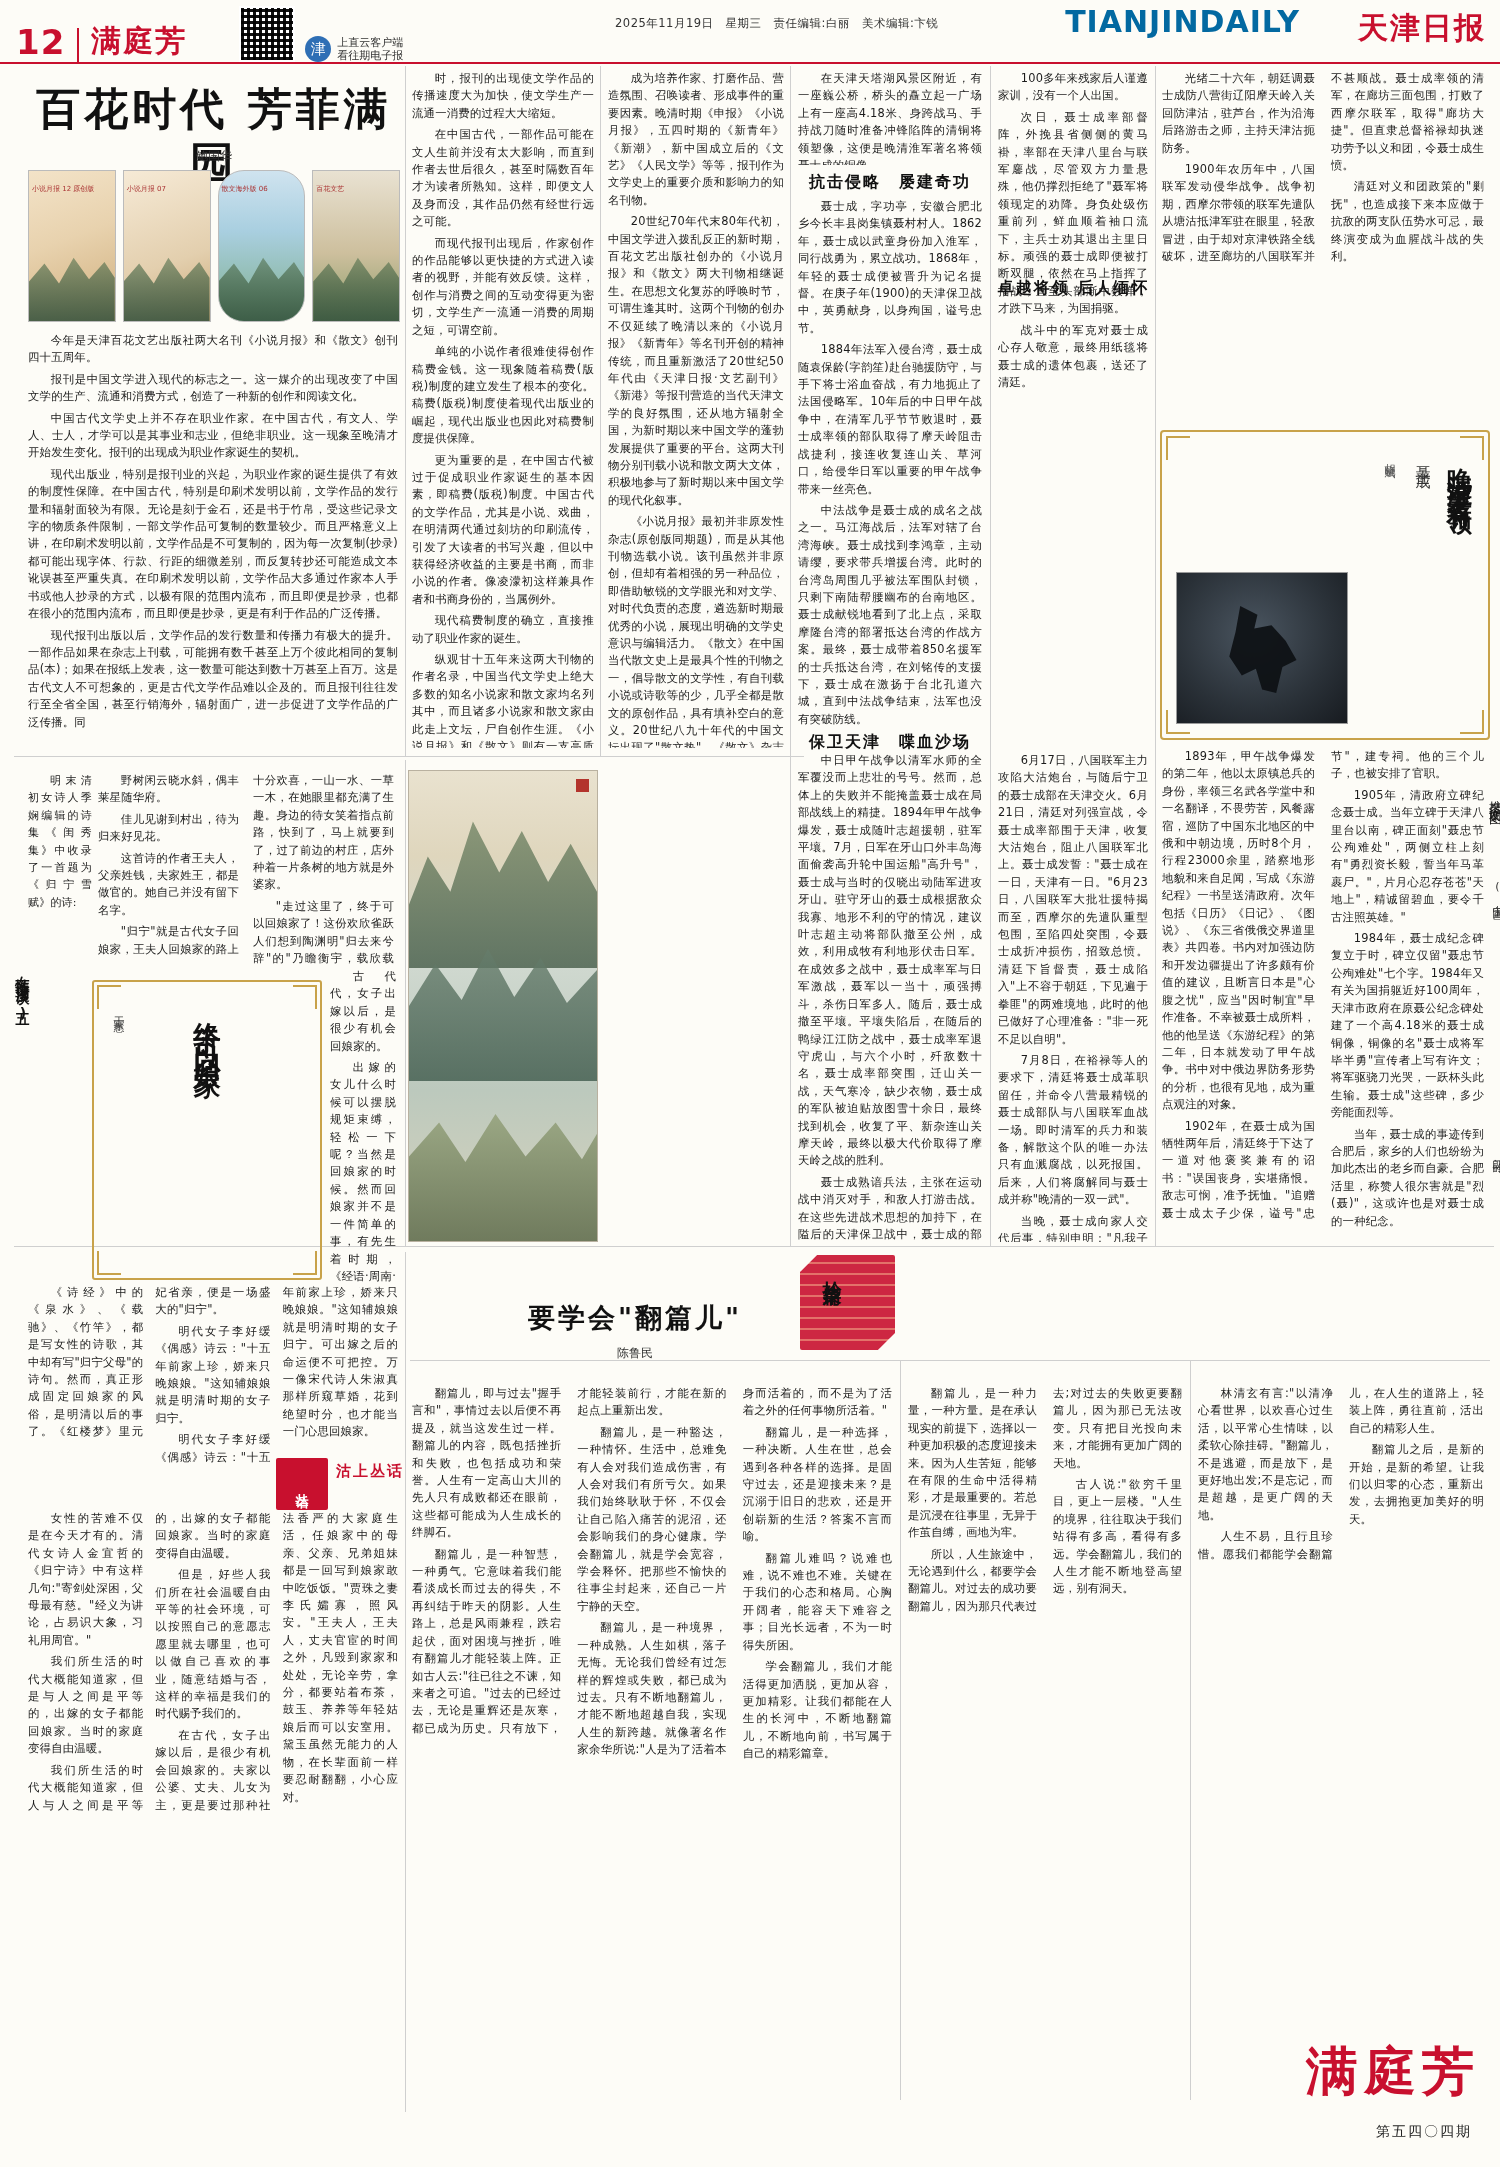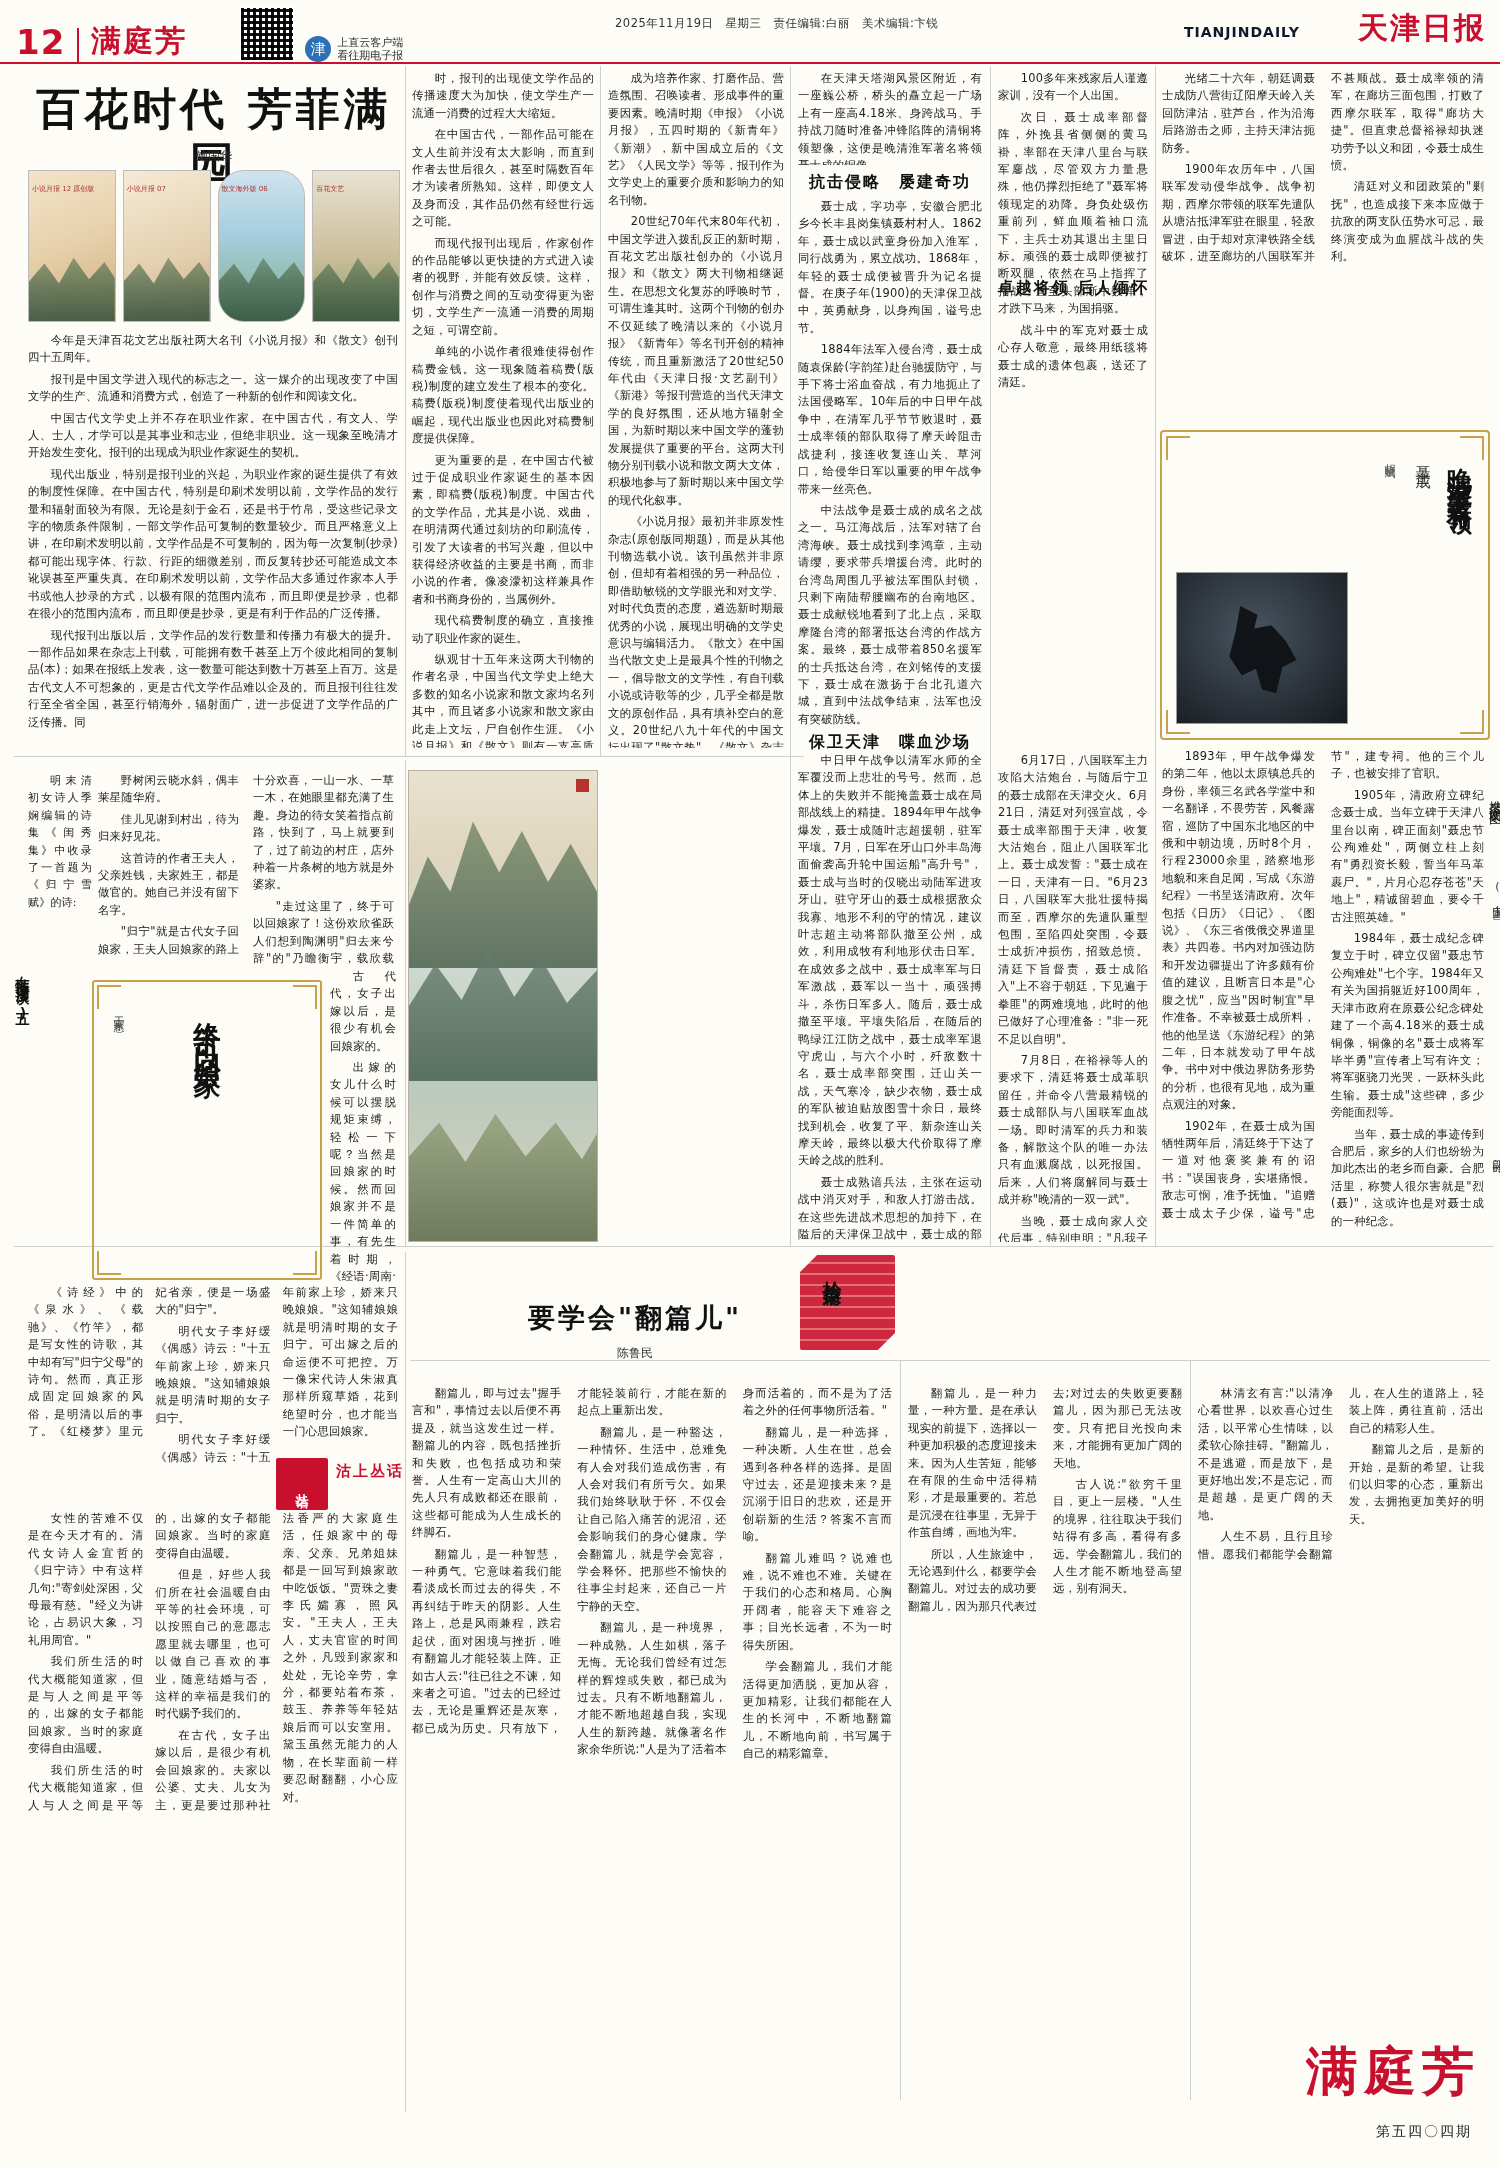--- a/index.html
+++ b/index.html
@@ -44,22 +44,22 @@
     background:#2f6fb5;color:#fff;font-size:15px;
     display:flex;align-items:center;justify-content:center;
     margin-right:6px;
   }
   .app-lines{font-size:11px;line-height:13px;color:#333;}
   .mast-mid{
     position:absolute;left:615px;top:16px;
     font-size:11.5px;color:#333;letter-spacing:.5px;
   }
   .mast-logo-en{
-    position:absolute;right:200px;top:24px;
-    font-size:14px;font-weight:bold;letter-spacing:1px;color:#0f172a;
+    position:absolute;right:200px;top:4px;
+    font-size:30px;font-weight:bold;letter-spacing:1px;color:#0369a1;
   }
   .mast-logo-cn{
     position:absolute;right:14px;top:8px;
     font-size:30px;font-weight:bold;color:#c8102e;
     letter-spacing:2px;
   }
 
   
   .vrule{position:absolute;width:1px;background:#cfcfcf;}
   .hrule{position:absolute;height:1px;background:#cfcfcf;}

